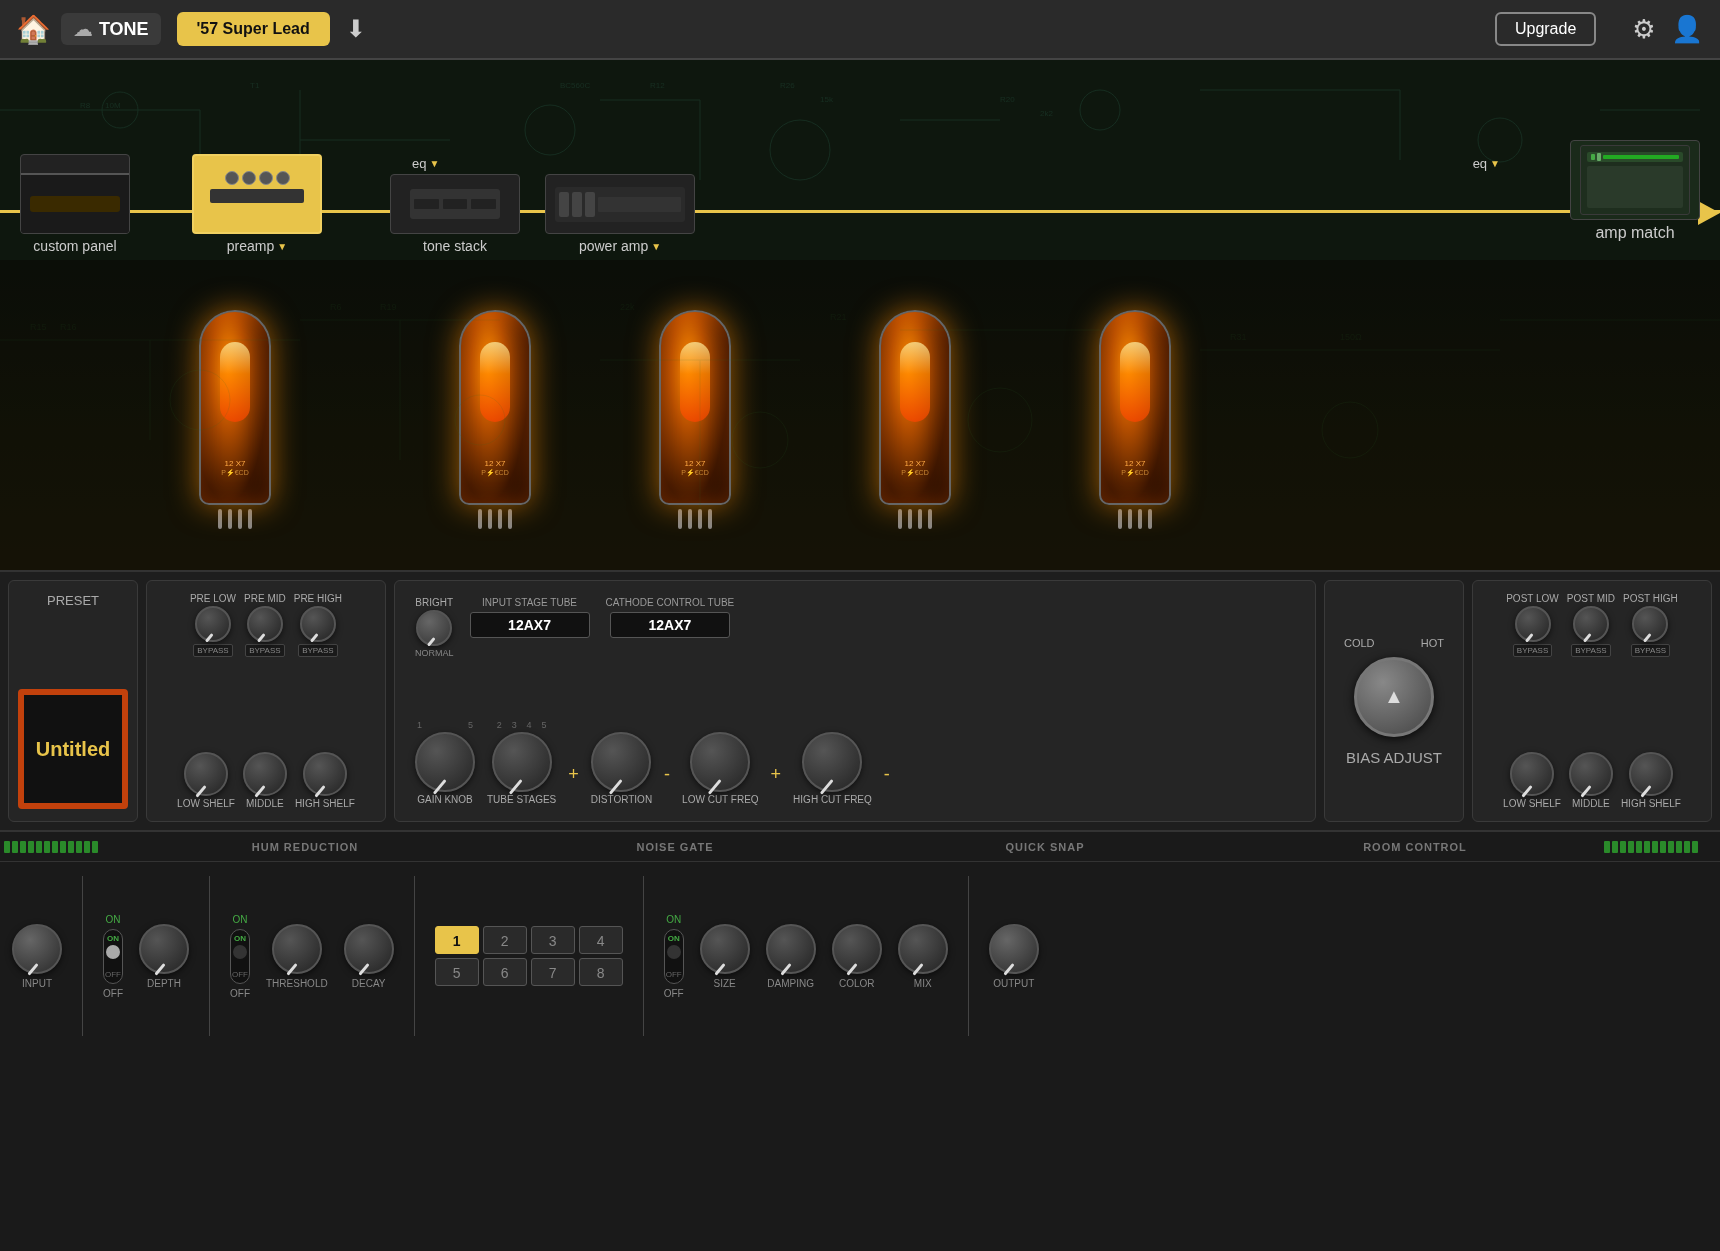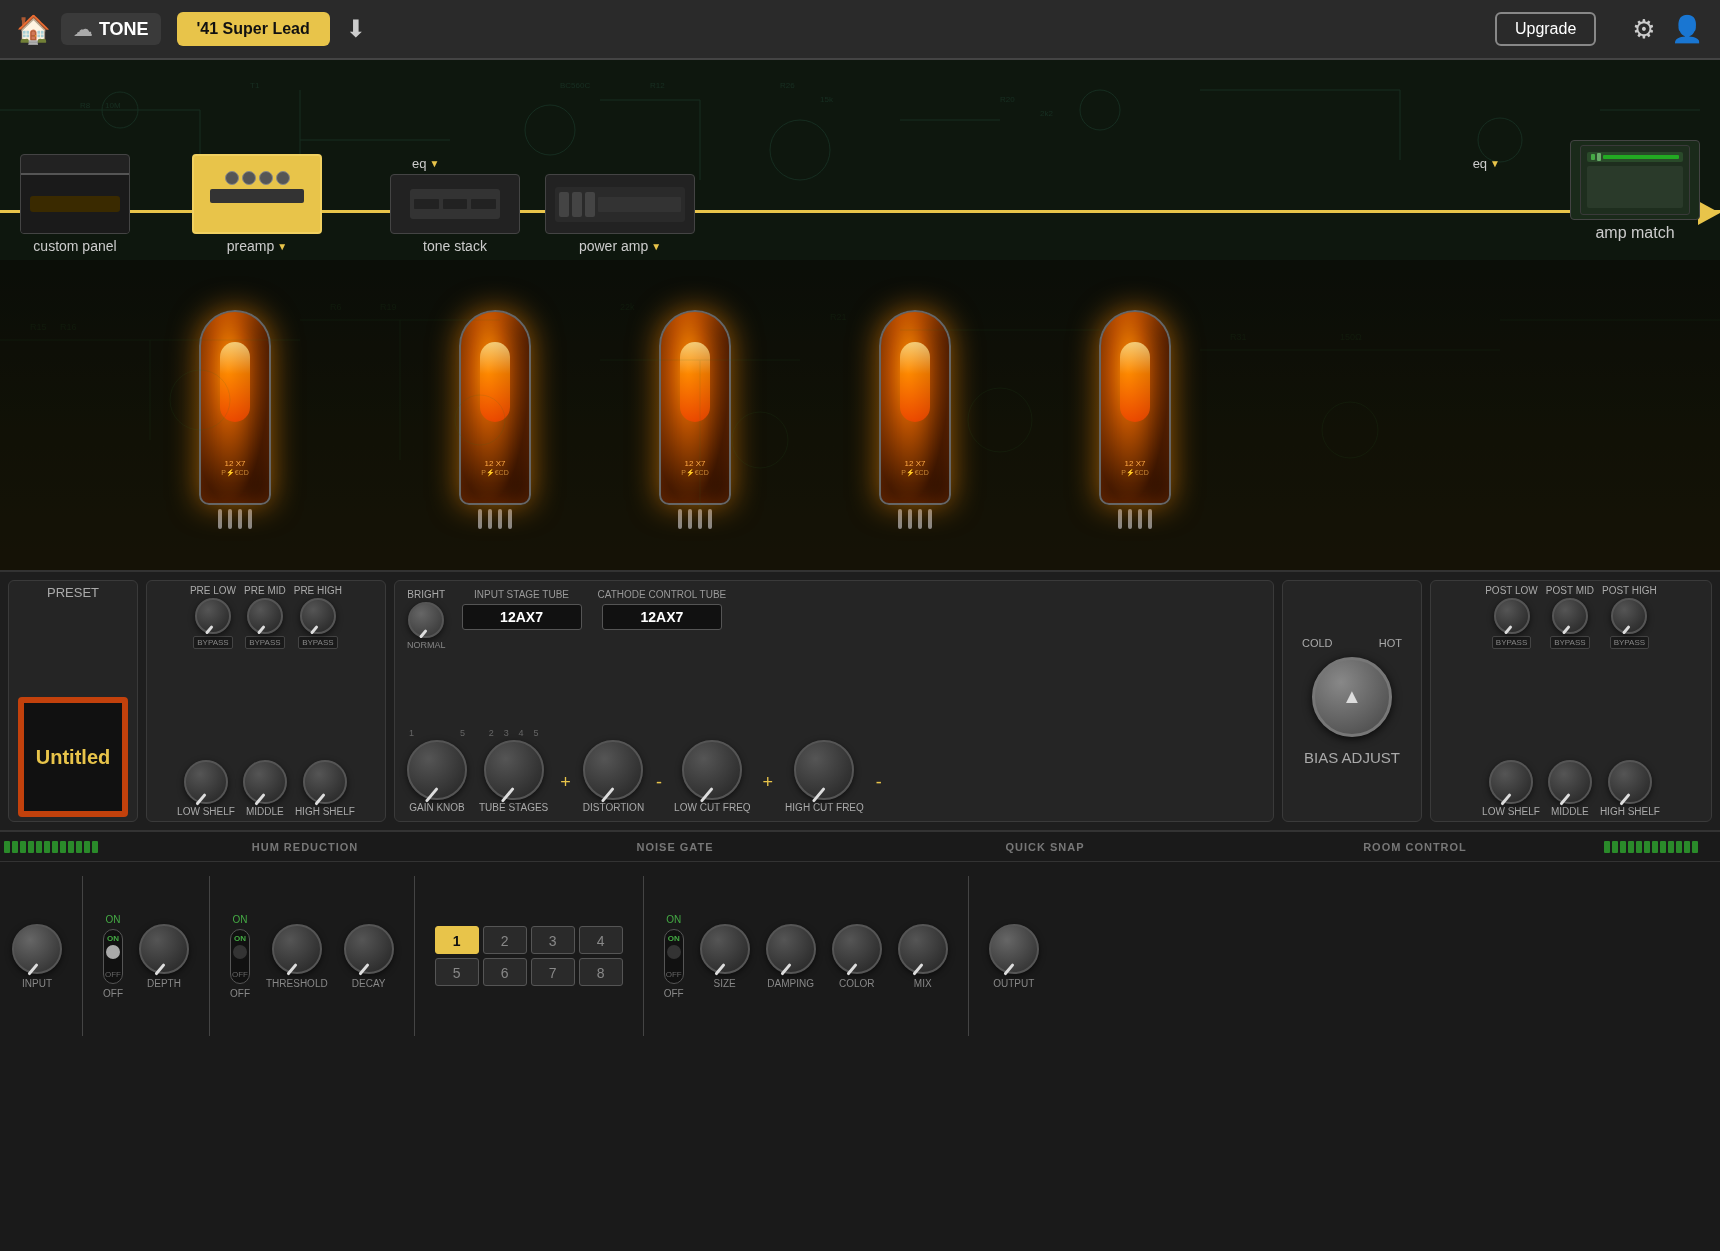--- a/index.html
+++ b/index.html
@@ -189,21 +189,21 @@
       display: flex;
       border-top: 2px solid #333;
       padding: 8px;
       gap: 8px;
     }
 
     .panel-section {
       background: #252525;
       border: 1px solid #3a3a3a;
       border-radius: 6px;
-      padding: 4px;
+      padding: 12px;
       display: flex;
       flex-direction: column;
     }
 
     
     #preset-section {
       width: 130px;
       align-items: center;
       justify-content: space-between;
     }
@@ -493,21 +493,21 @@
   </style>
 </head>
 <body>
 
 <div id="topbar">
   <span id="home-icon">🏠</span>
   <div id="ctone-logo">
     <span class="cloud">☁</span>
     <span class="tone-text">TONE</span>
   </div>
-  <button id="preset-name-btn">'41 Super Lead</button>
+  <button id="preset-name-btn">'57 Super Lead</button>
   <span id="download-icon">⬇</span>
   <button id="upgrade-btn">Upgrade</button>
   <span id="settings-icon">⚙</span>
   <span id="user-icon">👤</span>
 </div>
 
 <div id="signal-chain">
   <div id="circuit-bg"></div>
   <div id="signal-line"></div>
   <div id="signal-arrow"></div>
@@ -826,21 +826,21 @@
 
   <div class="panel-section" id="bias-section" style="width:140px;align-items:center;justify-content:center;gap:8px;">
     <div class="cold-hot-bar">
       <span>COLD</span>
       <span>HOT</span>
     </div>
     <div id="bias-knob-large"></div>
     <div style="font-size:15px;color:#aaa;text-align:center;margin-top:4px;">BIAS ADJUST</div>
   </div>
 
-  <div class="panel-section" id="post-eq-section" style="width:282px;">
+  <div class="panel-section" id="post-eq-section" style="width:240px;">
     <div style="display:flex;gap:8px;justify-content:center;margin-bottom:8px;">
       <div class="knob-group">
         <div class="knob-label">POST LOW</div>
         <div class="knob knob-sm"></div>
         <div class="bypass-badge">BYPASS</div>
       </div>
       <div class="knob-group">
         <div class="knob-label">POST MID</div>
         <div class="knob knob-sm"></div>
         <div class="bypass-badge">BYPASS</div>

